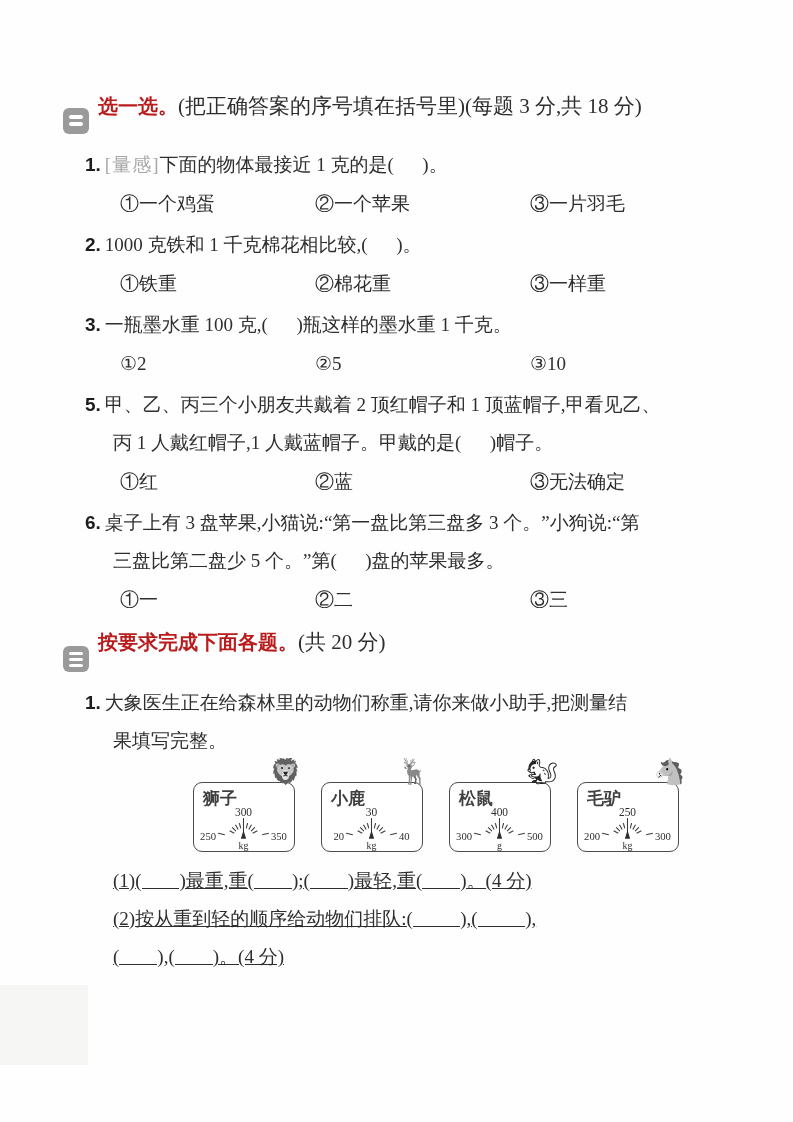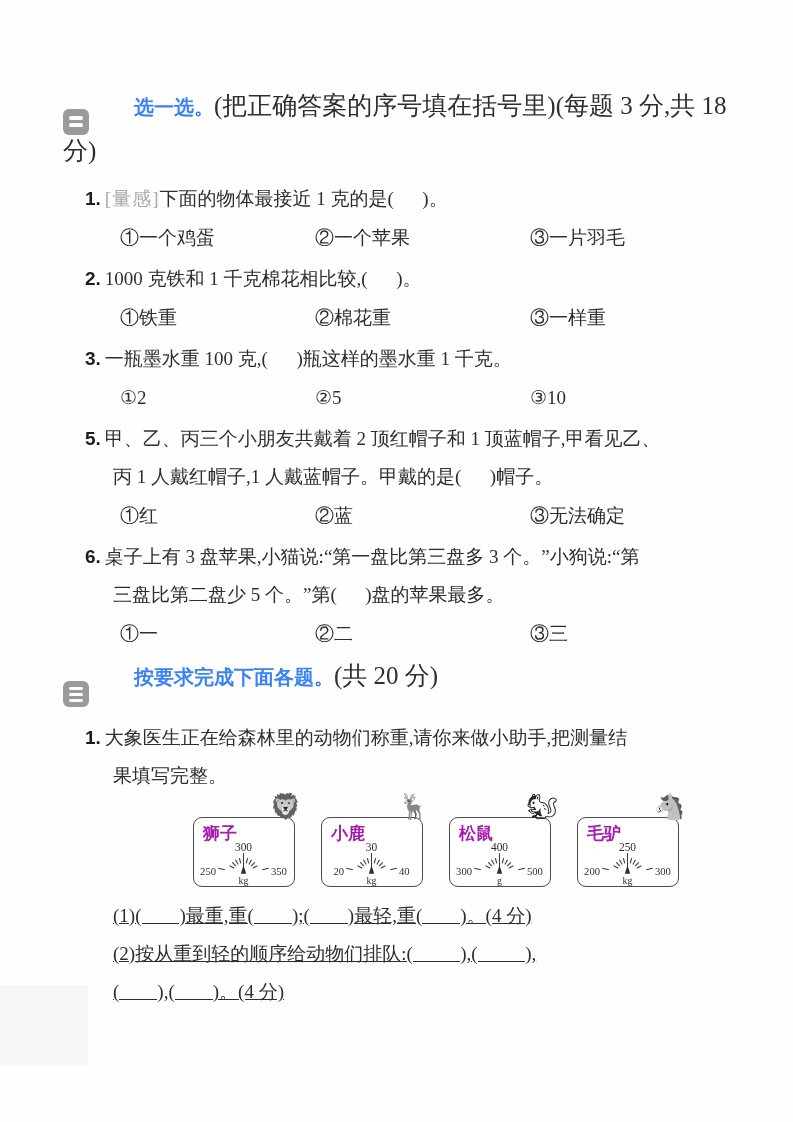--- a/index.html
+++ b/index.html
@@ -16,22 +16,22 @@
 
   
   .sec-header{line-height:32px;margin-bottom:12px;font-size:20px;}
   .sec-icon{
     display:inline-flex;flex-direction:column;justify-content:center;gap:3px;
     width:26px;height:26px;background:#9a9a9a;border-radius:6px;
     vertical-align:-6px;margin-right:9px;align-items:center;
   }
   .sec-icon .bar{display:block;width:14px;height:4px;background:#ffffff;border-radius:2px;}
   .sec-icon.three .bar{height:3px;}
-  .sec-title{font-weight:bold;font-family:"Liberation Sans","DejaVu Sans",sans-serif;font-size:20px;color:#3b82f6;margin-left:36px;}
-  .sec-sub{font-size:25px;color:#2e2e2e;font-family:Liberation Serif, serif;}
+  .sec-title{font-weight:bold;font-family:"Liberation Sans","DejaVu Sans",sans-serif;font-size:20px;color:#b91c1c;}
+  .sec-sub{font-size:21px;color:#2e2e2e;font-family:Liberation Serif, serif;}
 
   
   .q{margin-bottom:2px;}
   .q-line{line-height:38px;font-size:19px;padding-left:25px;}
   .q-line.first{padding-left:22px;text-indent:0;}
   .q-line.cont{padding-left:50px;}
   .q-num{font-family:"Liberation Sans","DejaVu Sans",sans-serif;font-weight:bold;color:#1d1d1d;margin-right:4px;font-size:19px;}
   .q-tag{color:#a8a8a8;letter-spacing:1px;}
   .opts{line-height:40px;padding-left:57px;font-size:19px;}
   .opt{display:inline-block;font-family:Liberation Serif, serif;}
@@ -43,21 +43,21 @@
 
   
   .cards{display:flex;gap:26px;margin:22px 0 10px 130px;}
   .card{
     position:relative;width:100px;height:68px;
     border:1.6px solid #4c4c4c;border-radius:9px;
     background:#fff;
   }
   .card-name{
     position:absolute;top:4px;left:9px;
-    font-size:17px;font-weight:bold;color:#a21caf;
+    font-size:17px;font-weight:bold;color:#404040;
   }
   .animal{
     position:absolute;top:-24px;right:-8px;
     font-size:25px;line-height:1;
     filter:grayscale(1) contrast(1.1);
   }
   .dial{position:absolute;left:0;bottom:0;}
 
   
   .sub-line{line-height:38px;font-size:19px;padding-left:50px;text-decoration:underline;}

